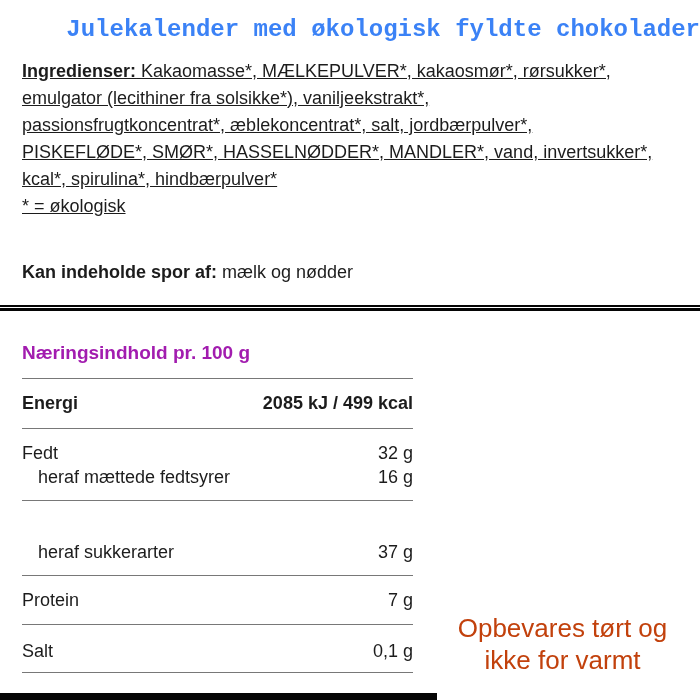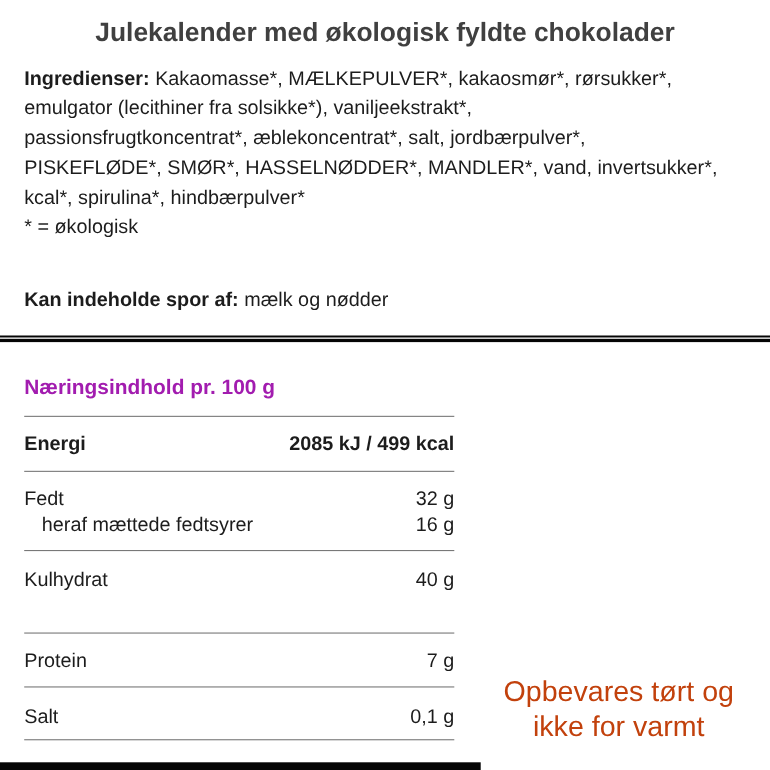--- a/index.html
+++ b/index.html
@@ -4,26 +4,27 @@
 <style>
   * { margin:0; padding:0; box-sizing:border-box; }
   html,body { background:#ffffff; }
   .page {
     position:relative; width:700px; height:700px; background:#ffffff;
     font-family:"Liberation Sans","DejaVu Sans",sans-serif;
     color:#1c1c1c; overflow:hidden;
   }
   .title {
     position:absolute; top:15px; left:0; width:700px;
-    text-align:center; font-size:24px; line-height:29px; font-weight:700;
-    color:#404040;
+    text-align:right; font-size:24px; line-height:29px; font-weight:700;
+    color:#3b82f6;
+    font-family:Liberation Mono, monospace;
   }
   .ingredients {
     position:absolute; left:22px; top:58px; width:678px;
-    font-size:18px; line-height:27px;
+    font-size:18px; line-height:27px;text-decoration:underline;
   }
   .ingredients .line { white-space:nowrap; }
   b.inline-label { font-weight:700; }
   .allergen {
     position:absolute; left:22px; top:259px; width:678px;
     font-size:18px; line-height:27px; white-space:nowrap;
   }
   .thick-divider { position:absolute; left:0; top:305px; width:700px; }
   .thick-divider .t1 { height:2px; background:#050505; }
   .thick-divider .gap { height:1px; background:#ffffff; }
@@ -96,23 +97,23 @@
     <span class="val">2085 kJ / 499 kcal</span>
   </div>
   <div class="row r-fedt">
     <span class="lab">Fedt</span>
     <span class="val">32 g</span>
   </div>
   <div class="row r-fedtsub indent">
     <span class="lab">heraf mættede fedtsyrer</span>
     <span class="val">16 g</span>
   </div>
-  <div class="row r-kulh">
-    <span class="lab">Kulhydrat</span>
-    <span class="val">40 g</span>
+  <div class="row r-kulhsub indent">
+    <span class="lab">heraf sukkerarter</span>
+    <span class="val">37 g</span>
   </div>
   <div class="row r-prot">
     <span class="lab">Protein</span>
     <span class="val">7 g</span>
   </div>
   <div class="row r-salt">
     <span class="lab">Salt</span>
     <span class="val">0,1 g</span>
   </div>
 

